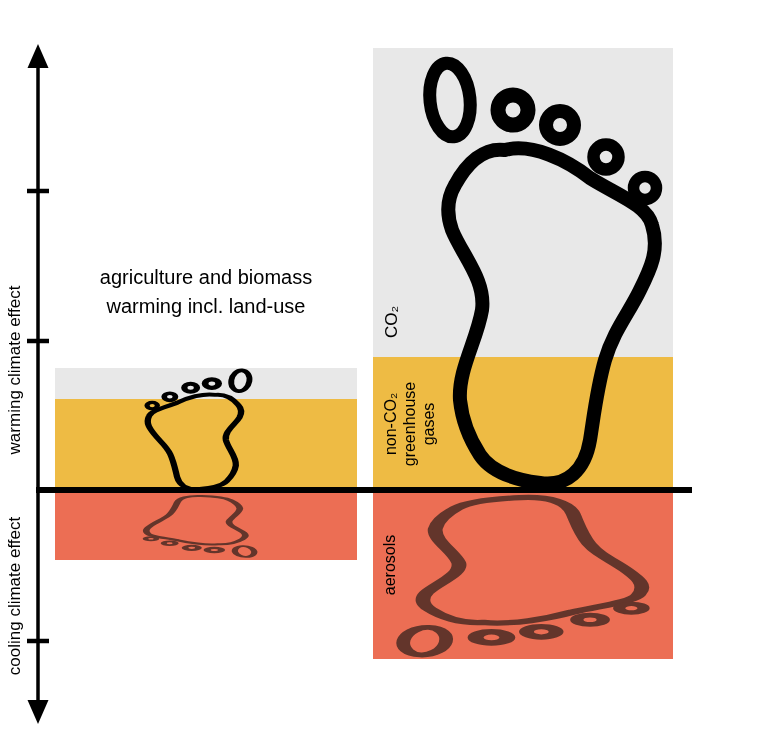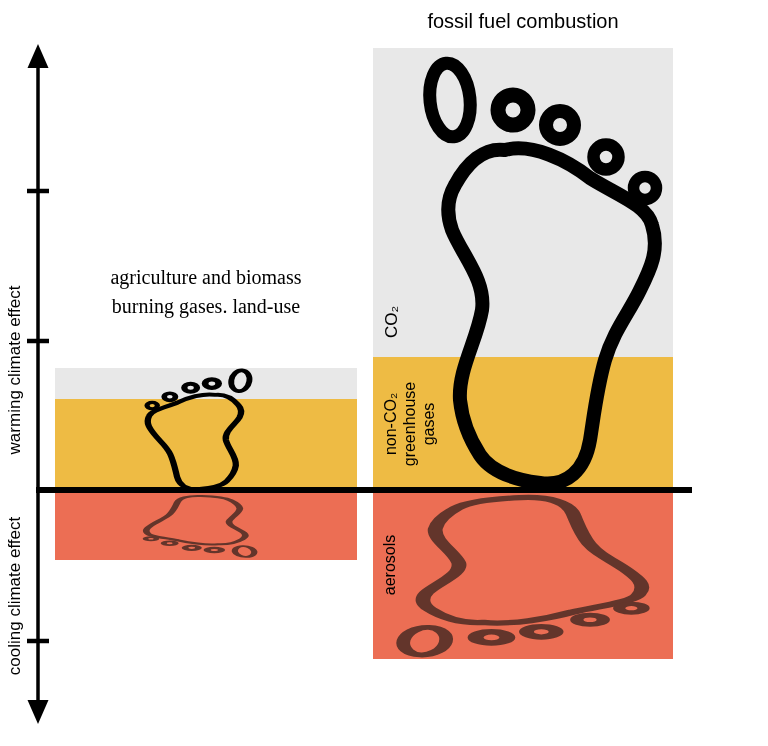--- a/index.html
+++ b/index.html
@@ -46,31 +46,28 @@
         <path stroke-width="14" stroke-linejoin="round" stroke-linecap="round" d="M33,130 C45,108 62,92 83,95 C110,88 145,105 168,123 C195,140 225,150 230,170 C238,195 228,215 218,235 C207,258 192,275 183,305 C175,333 172,360 168,385 C163,415 145,432 118,428 C95,425 70,418 58,400 C47,383 40,365 38,345 C36,315 55,285 60,255 C64,225 40,200 30,175 C24,158 26,142 33,130 Z"></path>
         <ellipse stroke-width="13" cx="28" cy="45" rx="20" ry="37" transform="rotate(-6 28 45)"></ellipse>
         <circle stroke-width="15" cx="91" cy="55" r="15"></circle>
         <circle stroke-width="14" cx="138" cy="70" r="14"></circle>
         <circle stroke-width="12.5" cx="184" cy="102" r="12.5"></circle>
         <circle stroke-width="11.5" cx="223" cy="133" r="11.5"></circle>
       </g>
     </defs>
   </svg>
 
-  <div class="chart-title" style="left:55px;top:263px;width:302px;font-family:Liberation Serif, serif;">
+  <div class="chart-title" style="left:55px;top:263px;width:302px;">
     <div>agriculture and biomass</div>
-    <div>burning gases. land-use</div>
+    <div>warming incl. land-use</div>
   </div>
   <div class="band" style="left:55px;top:368px;width:302px;height:31px;background:var(--gray);"></div>
   <div class="band" style="left:55px;top:399px;width:302px;height:91px;background:var(--yellow);"></div>
   <div class="band" style="left:55px;top:493px;width:302px;height:67px;background:var(--red);"></div>
 
-  <div class="chart-title" style="left:373px;top:7px;width:300px;">
-    <div>fossil fuel combustion</div>
-  </div>
   <div class="band" style="left:373px;top:48px;width:300px;height:309px;background:var(--gray);"></div>
   <div class="band" style="left:373px;top:357px;width:300px;height:133px;background:var(--yellow);"></div>
   <div class="band" style="left:373px;top:493px;width:300px;height:166px;background:var(--red);"></div>
 
   <div class="vlabel co2-lab" style="left:392px;top:322px;">CO₂</div>
   <div class="vlabel band-lab" style="left:409px;top:424px;">
     <div>non-CO₂</div>
     <div>greenhouse</div>
     <div>gases</div>
   </div>

